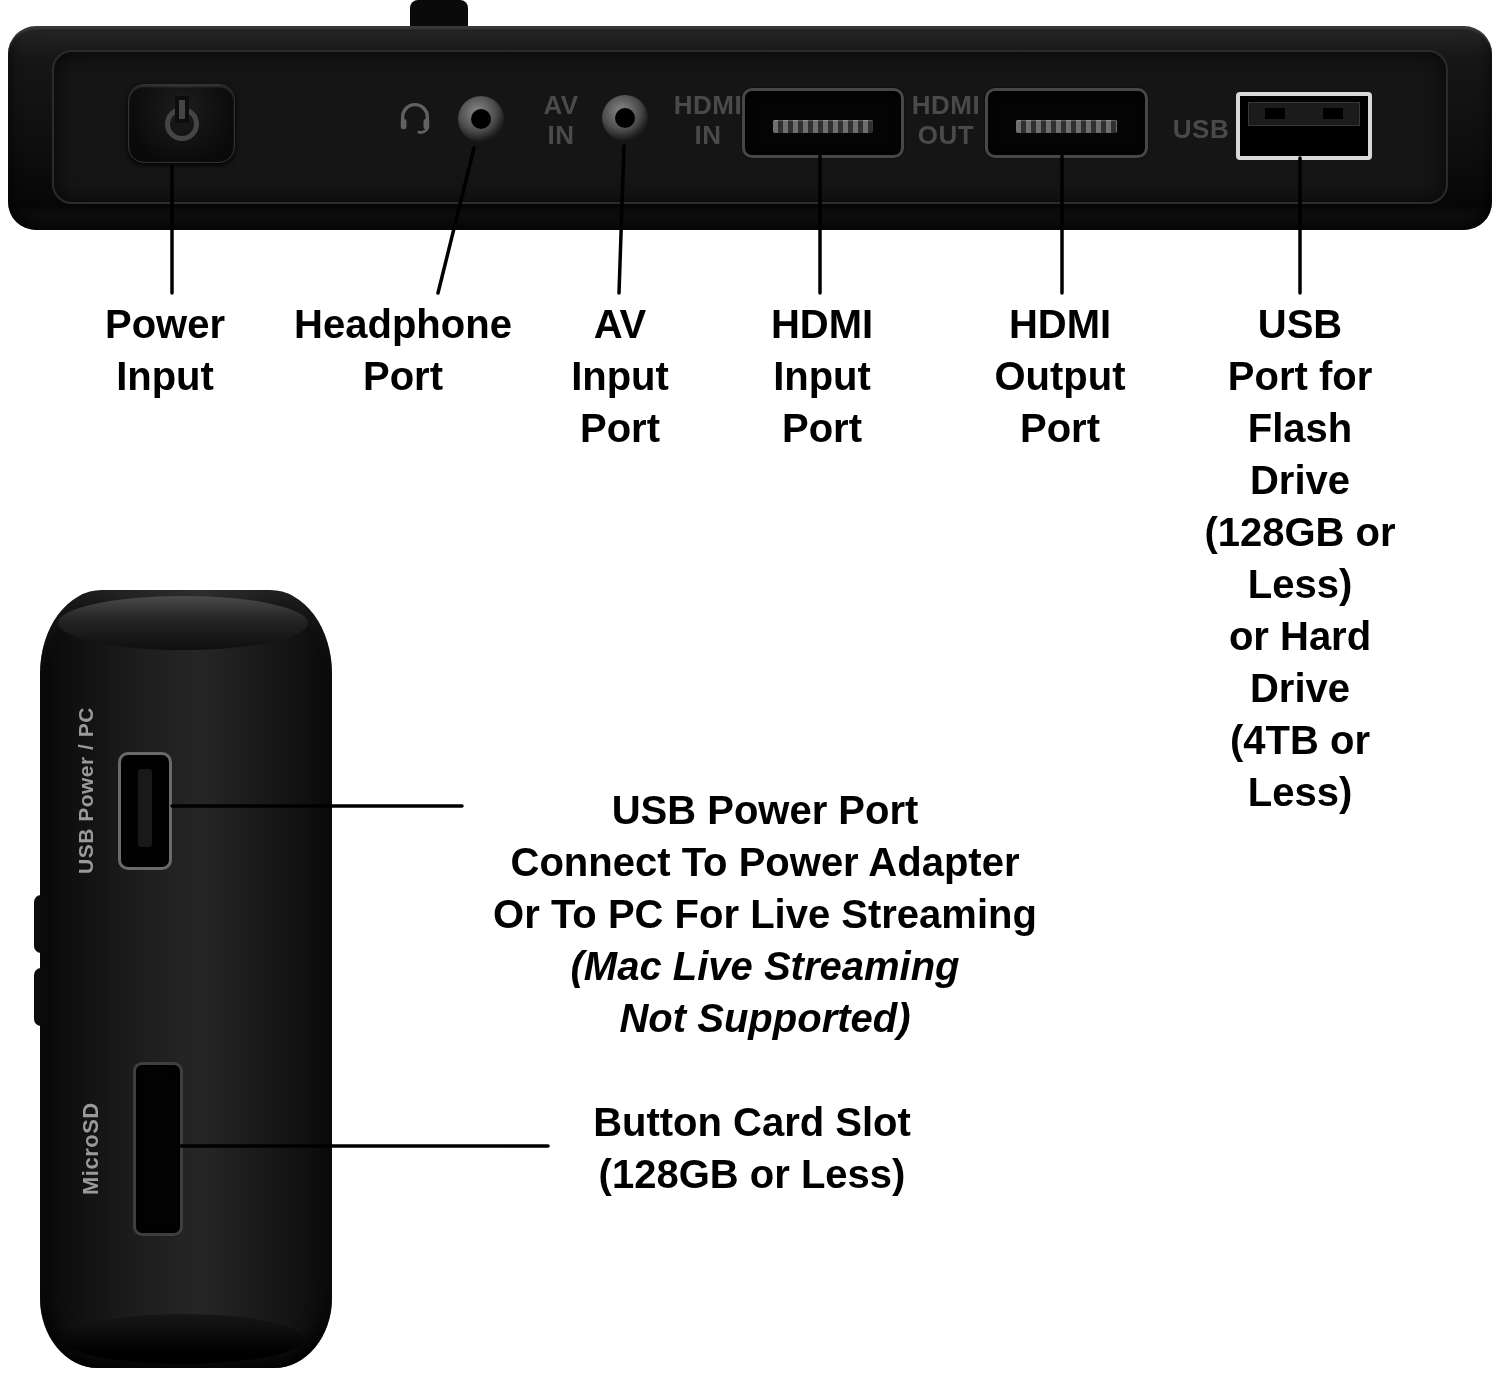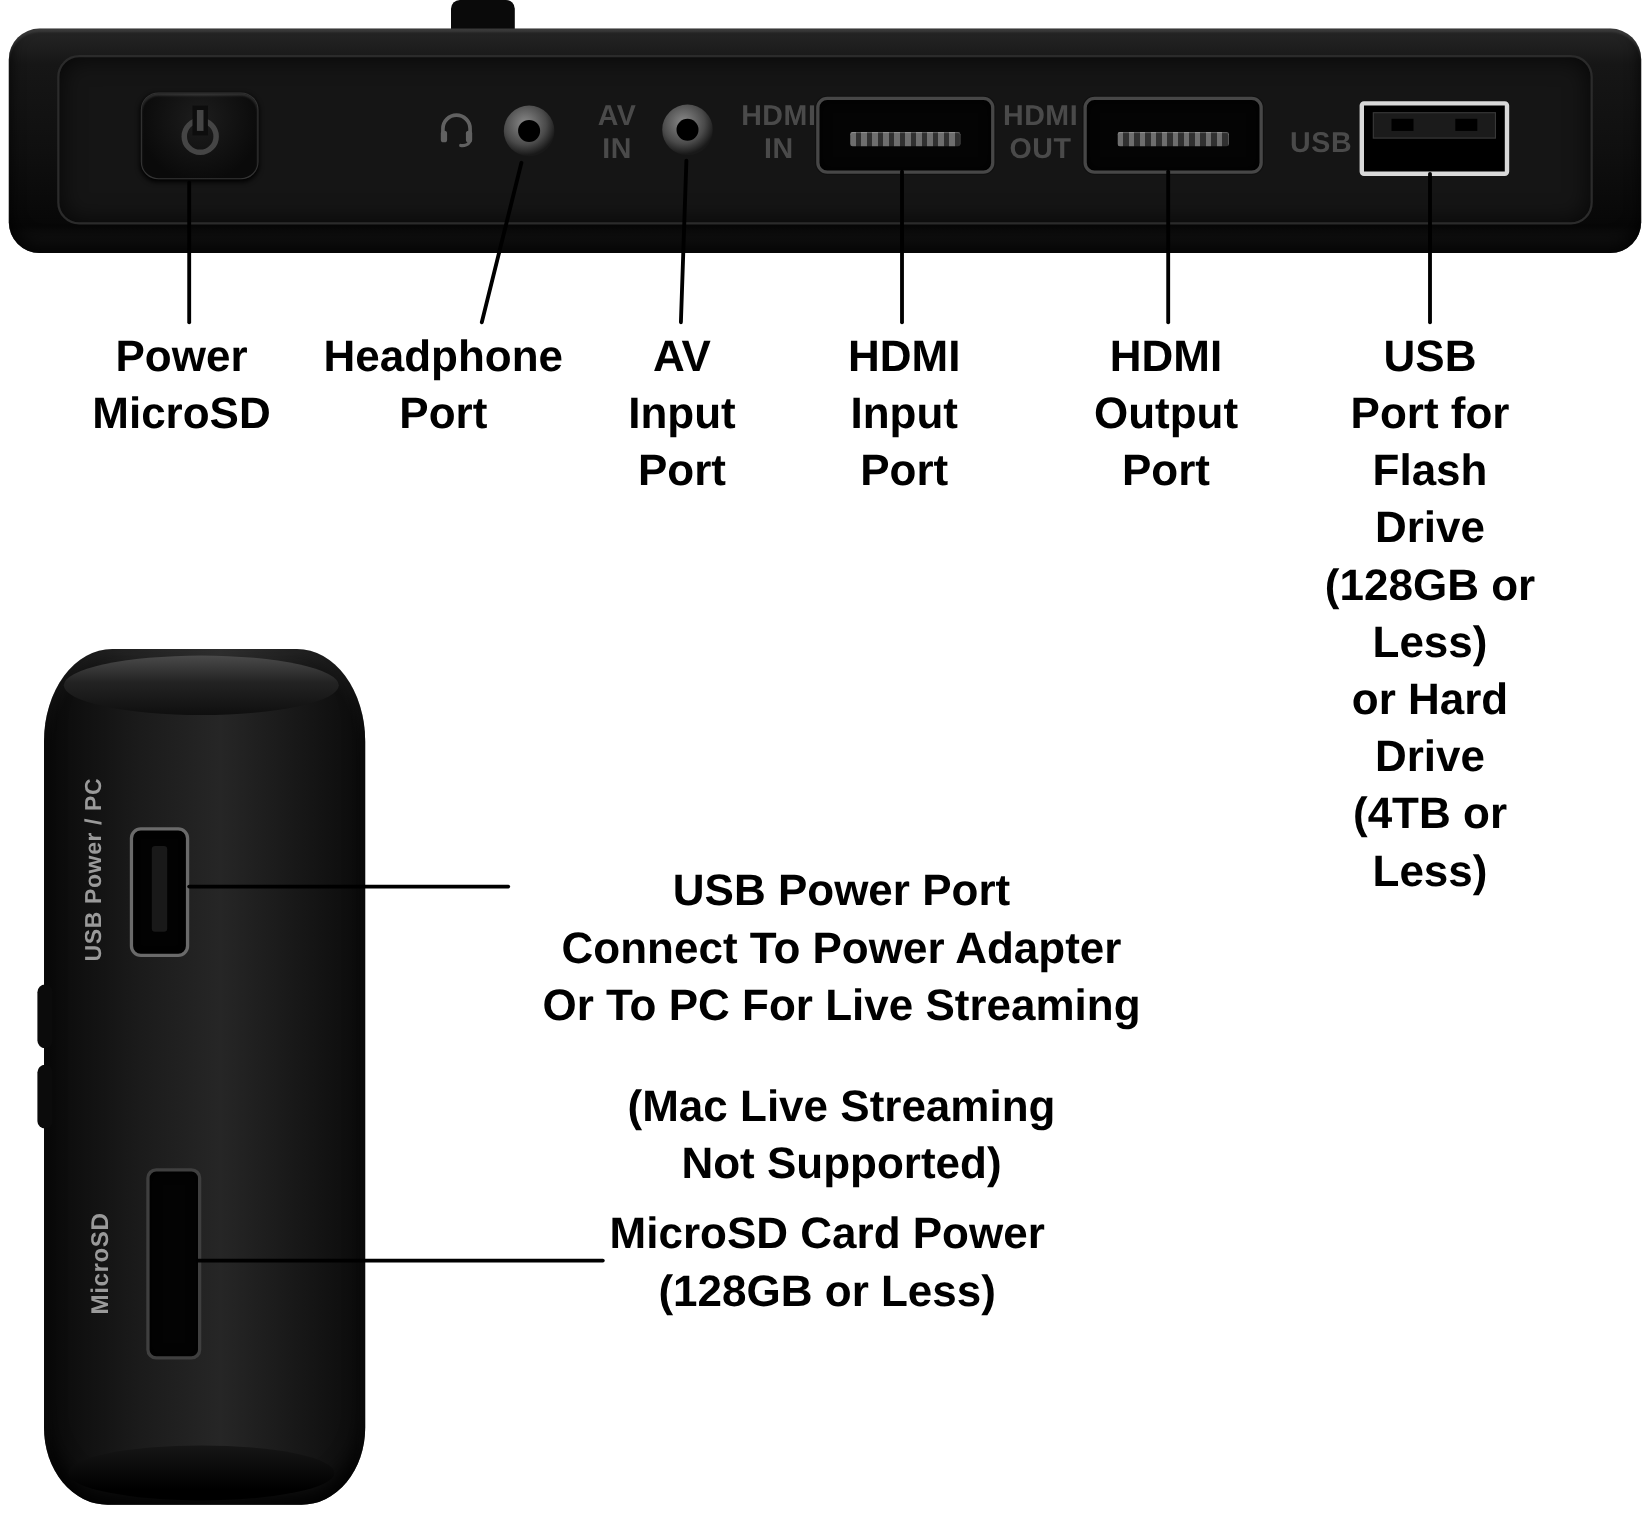--- a/index.html
+++ b/index.html
@@ -97,21 +97,21 @@
   .vlabel.microsd{left:38px;top:494px;height:130px;font-size:22px;}
 
   
   .lines{position:absolute;left:0;top:0;width:1500px;height:1378px;pointer-events:none;}
 
   
   .callout-label{
     position:absolute;transform:translateX(-50%);text-align:center;
     font-weight:bold;font-size:40px;line-height:52px;white-space:pre-line;color:#000;
   }
-  .callout-label .note{display:block;white-space:pre-line;margin-top:40px;}
+  .callout-label .note{font-style:italic;display:block;white-space:pre-line;}
   .lbl-power{left:165px;top:298px;}
   .lbl-headphone{left:403px;top:298px;}
   .lbl-av{left:620px;top:298px;}
   .lbl-hdmi-in{left:822px;top:298px;}
   .lbl-hdmi-out{left:1060px;top:298px;}
   .lbl-usb{left:1300px;top:298px;}
   .lbl-usb-power{left:765px;top:732px;}
   .lbl-microsd{left:752px;top:1096px;}
 </style>
 </head>
@@ -183,21 +183,21 @@
     <line x1="474" y1="148" x2="438" y2="293" stroke="#000" stroke-width="3.5" stroke-linecap="round"></line>
     <line x1="624" y1="146" x2="619" y2="293" stroke="#000" stroke-width="3.5" stroke-linecap="round"></line>
     <line x1="820" y1="156" x2="820" y2="293" stroke="#000" stroke-width="3.5" stroke-linecap="round"></line>
     <line x1="1062" y1="156" x2="1062" y2="293" stroke="#000" stroke-width="3.5" stroke-linecap="round"></line>
     <line x1="1300" y1="158" x2="1300" y2="293" stroke="#000" stroke-width="3.5" stroke-linecap="round"></line>
     <line x1="172" y1="806" x2="462" y2="806" stroke="#000" stroke-width="3.5" stroke-linecap="round"></line>
     <line x1="180" y1="1146" x2="548" y2="1146" stroke="#000" stroke-width="3.5" stroke-linecap="round"></line>
   </svg>
 
   <div class="callout-label lbl-power">Power
-MicroSD</div>
+Input</div>
   <div class="callout-label lbl-headphone">Headphone
 Port</div>
   <div class="callout-label lbl-av">AV
 Input
 Port</div>
   <div class="callout-label lbl-hdmi-in">HDMI
 Input
 Port</div>
   <div class="callout-label lbl-hdmi-out">HDMI
 Output
@@ -210,16 +210,16 @@
 (4TB or Less)</div>
 
   <div class="callout-label lbl-usb-power">
     <span>USB Power Port
 Connect To Power Adapter
 Or To PC For Live Streaming</span>
     <span class="note">(Mac Live Streaming
 Not Supported)</span>
   </div>
 
-  <div class="callout-label lbl-microsd">MicroSD Card Power
+  <div class="callout-label lbl-microsd">Button Card Slot
 (128GB or Less)</div>
 
 </div>
 
 </body></html>

